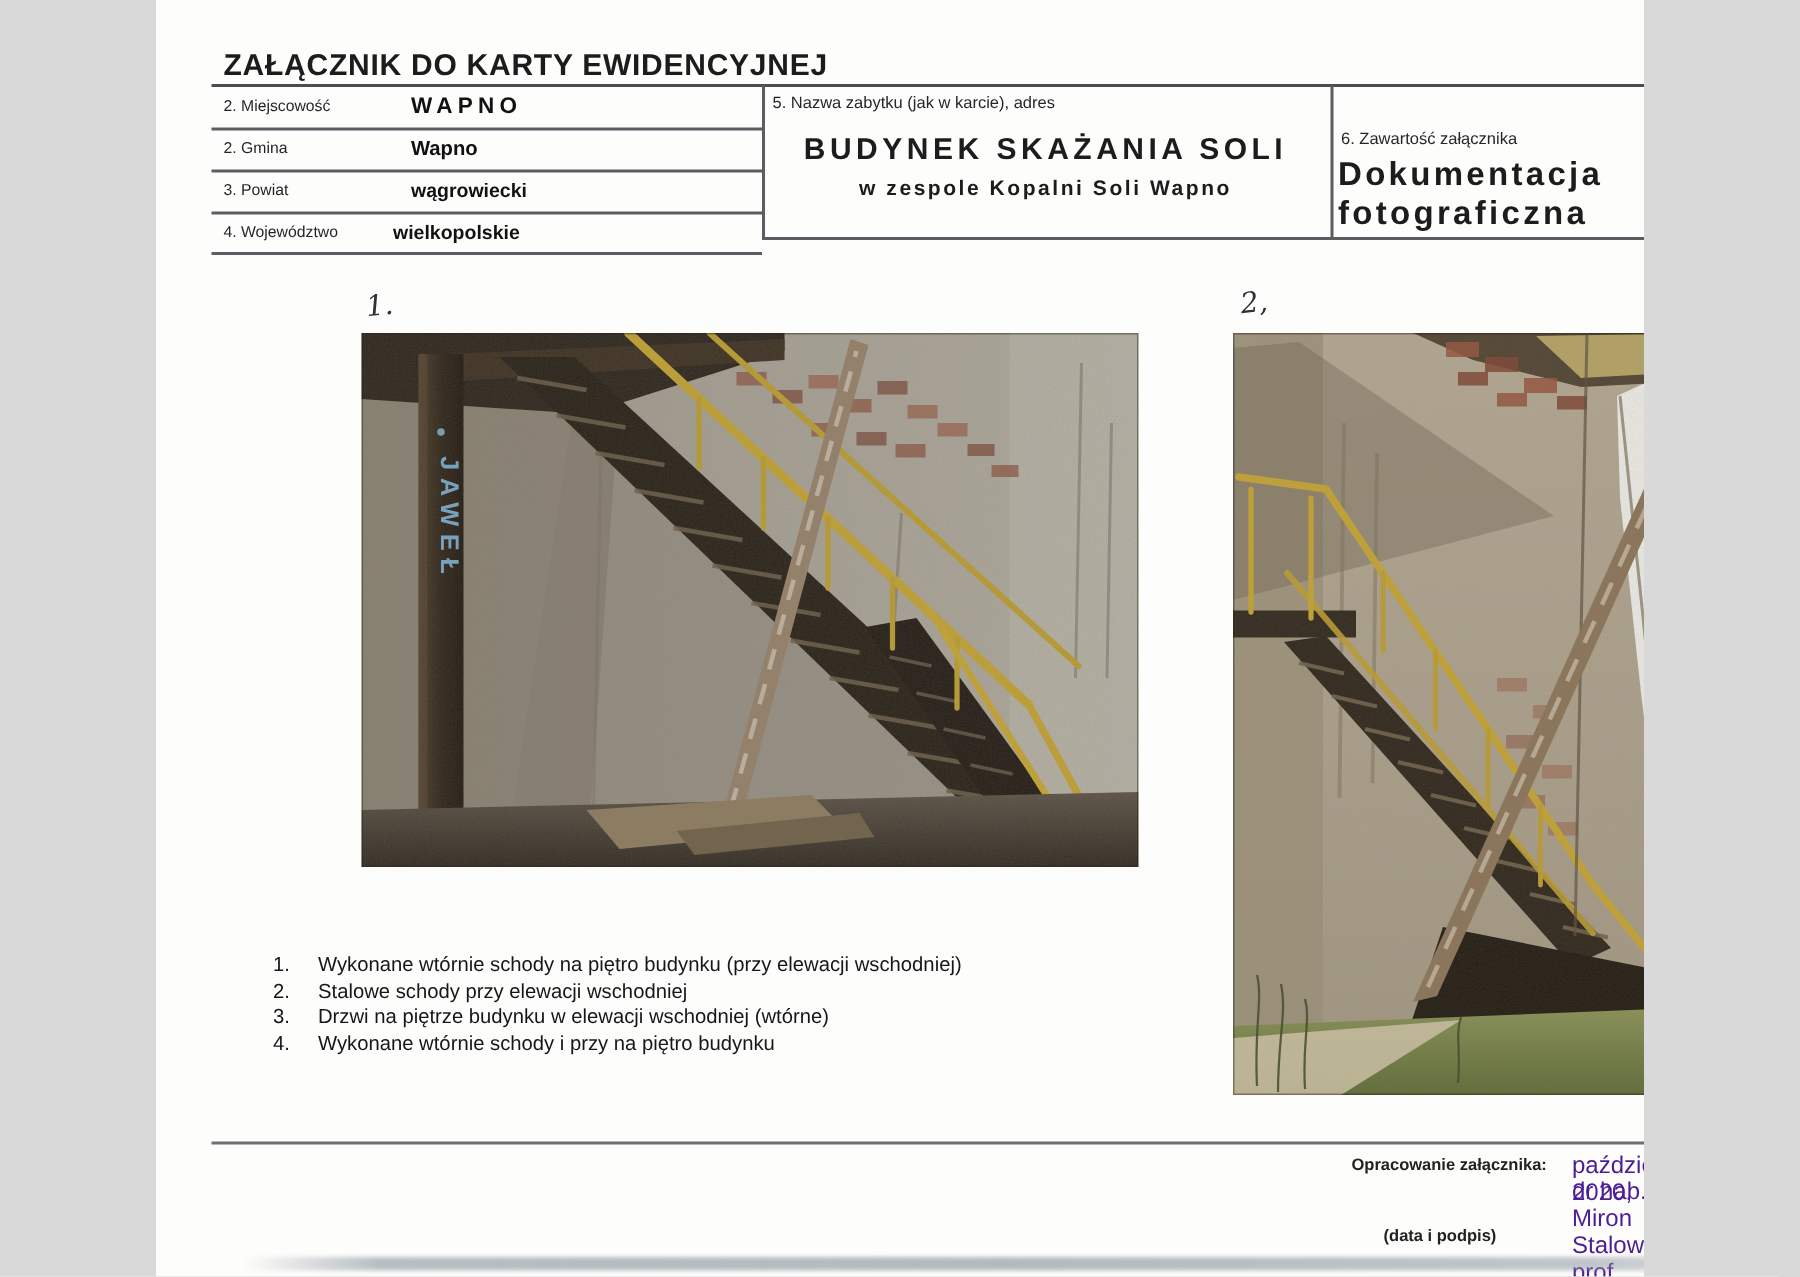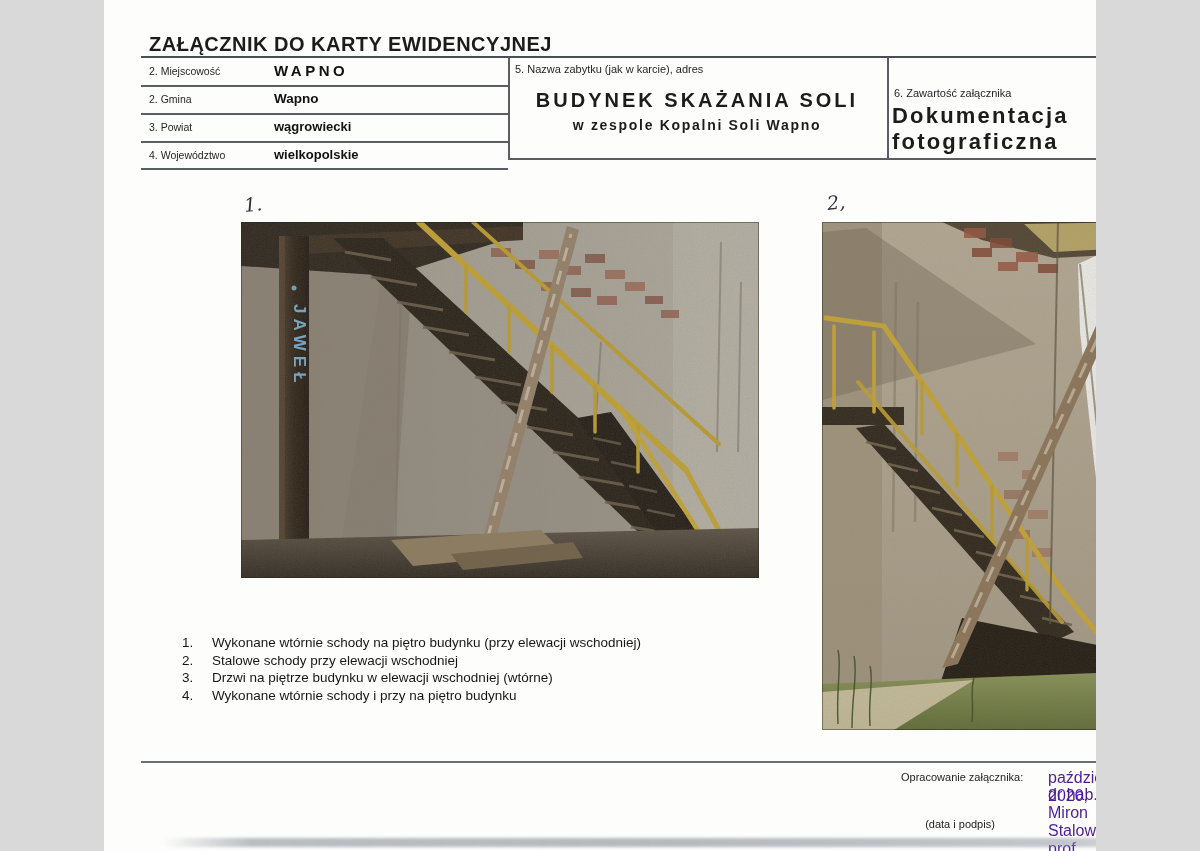--- a/index.html
+++ b/index.html
@@ -27,21 +27,21 @@
                    font-size:14px; font-weight:bold; letter-spacing:1.7px; }
   .attachment-value { left:788px; top:103px; font-size:22px; font-weight:bold; letter-spacing:2.2px; }
 
   .hand-label { font-family:"DejaVu Serif", serif; font-style:italic; font-size:19px;
                 color:#30303c; transform:rotate(-6deg); }
 
   .captions { left:78px; top:634px; width:600px; }
   .cap-row { display:flex; line-height:17.5px; font-size:13.5px; color:#17171a; }
   .cap-num { width:30px; flex:0 0 30px; }
 
-  .foot-small { font-size:11px; color:#222; }
+  .foot-small { font-size:11px; color:#222;font-weight:bold; }
   .foot-val { font-size:16px; color:#4c1d95; }
 
   .scan-bar {
     left:58px; top:838px; width:1124px; height:9px; border-radius:5px;
     background:linear-gradient(90deg, rgba(150,158,168,0) 0%, rgba(130,138,150,0.55) 8%,
       rgba(110,118,130,0.5) 45%, rgba(135,143,155,0.5) 80%, rgba(150,158,168,0) 100%);
     filter:blur(1.5px);
   }
   svg text { font-family:"Liberation Sans", sans-serif; }
 </style>
@@ -60,21 +60,21 @@
 
   <div class="abs field-label" style="left:45px; top:93px;">2. Gmina</div>
   <div class="abs field-value" style="left:170px; top:91px; font-size:13.5px;">Wapno</div>
   <div class="rowline" style="left:37px; top:113px; width:367px;"></div>
 
   <div class="abs field-label" style="left:45px; top:121px;">3. Powiat</div>
   <div class="abs field-value" style="left:170px; top:119px;">wągrowiecki</div>
   <div class="rowline" style="left:37px; top:141px; width:367px;"></div>
 
   <div class="abs field-label" style="left:45px; top:149px;">4. Województwo</div>
-  <div class="abs field-value" style="left:170px; top:147px;">wielkopolskie</div>
+  <div class="abs field-value" style="left:158px; top:147px;">wielkopolskie</div>
   <div class="rowline" style="left:37px; top:168px; width:367px;"></div>
 
   <div class="vline" style="left:404px; top:57px; height:102px;"></div>
   <div class="abs small-label" style="left:411px; top:63px;">5. Nazwa zabytku (jak w karcie), adres</div>
   <div class="abs monument-name">BUDYNEK SKAŻANIA SOLI</div>
   <div class="abs monument-complex">w zespole Kopalni Soli Wapno</div>
 
   <div class="vline" style="left:783px; top:57px; height:102px;"></div>
   <div class="abs small-label" style="left:790px; top:63px;margin-top:24px;">6. Zawartość załącznika</div>
   <div class="abs attachment-value">Dokumentacja fotograficzna</div>

